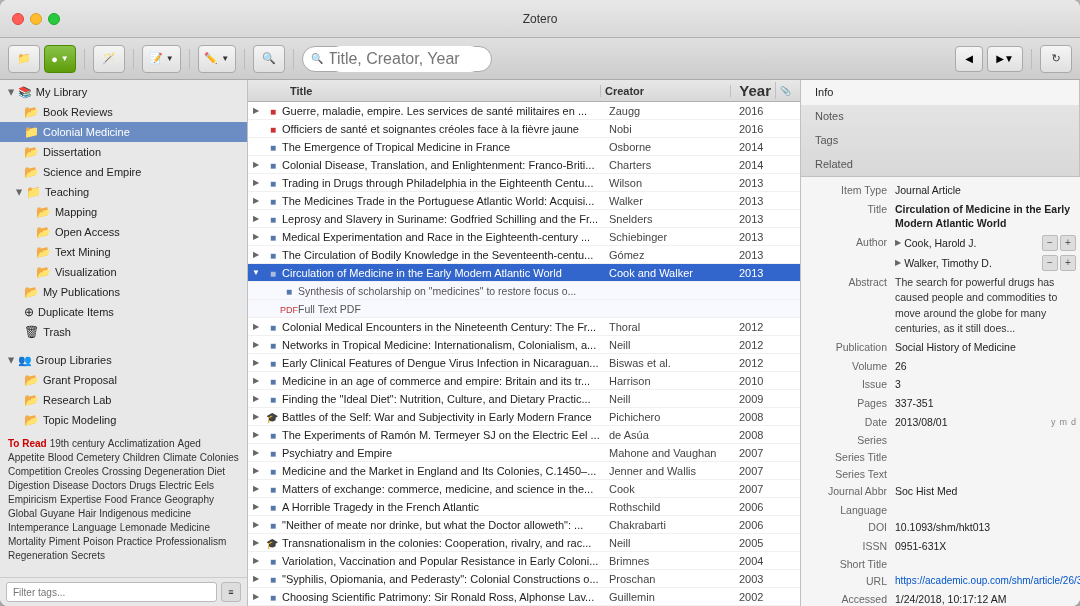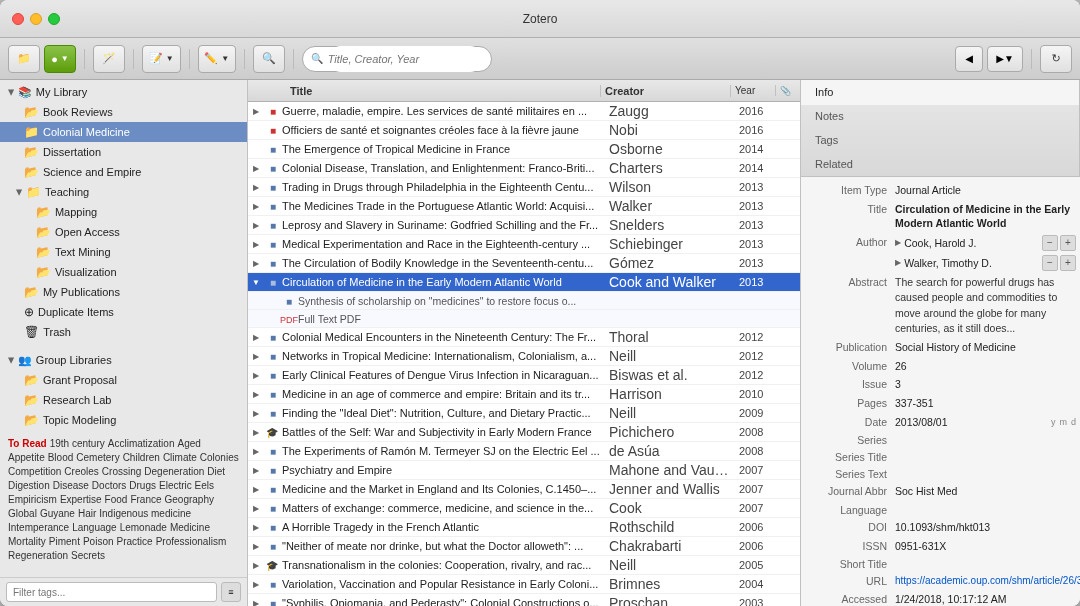--- a/index.html
+++ b/index.html
@@ -46,31 +46,31 @@
     .tag.normal { color: #333; }
 
     .sidebar-search { padding: 4px 6px; border-top: 1px solid #ccc; }
     .sidebar-search input { width: 100%; height: 20px; border: 1px solid #bbb; border-radius: 3px; padding: 0 6px; font-size: 10px; }
 
     
     .content { flex: 1; display: flex; flex-direction: column; overflow: hidden; }
     .list-header { display: flex; align-items: center; background: linear-gradient(180deg, #e8e8e8, #d8d8d8); border-bottom: 1px solid #b0b0b0; height: 22px; padding: 0 4px; }
     .list-col-title { flex: 1; padding: 0 4px; font-size: 11px; font-weight: 600; color: #333; border-right: 1px solid #c0c0c0; }
     .list-col-creator { width: 130px; padding: 0 4px; font-size: 11px; font-weight: 600; color: #333; border-right: 1px solid #c0c0c0; }
-    .list-col-year { width: 45px; padding: 0 4px; font-size: 10px; font-weight: 400; color: #333; border-right: 1px solid #c0c0c0; }
+    .list-col-year { width: 45px; padding: 0 4px; font-size: 15px; font-weight: 700; color: #333; border-right: 1px solid #c0c0c0; text-align: right; }
 
     .list-body { flex: 1; overflow-y: auto; background: white; }
     .list-row { display: flex; align-items: center; min-height: 18px; border-bottom: 1px solid #f0f0f0; padding: 1px 0; cursor: pointer; }
     .list-row.selected { background: #3366cc; color: white; }
     .list-row.selected .row-year { color: white; }
     .list-row.selected .row-creator { color: white; }
     .row-expand { width: 16px; text-align: center; font-size: 8px; color: #666; }
     .row-icon { width: 18px; text-align: center; font-size: 11px; }
     .row-title { flex: 1; font-size: 11px; color: #222; padding-right: 4px; white-space: nowrap; overflow: hidden; text-overflow: ellipsis; }
-    .row-creator { width: 130px; font-size: 14px; color: #444; white-space: nowrap; overflow: hidden; text-overflow: ellipsis; padding: 0 4px; }
+    .row-creator { width: 130px; font-size: 11px; color: #444; white-space: nowrap; overflow: hidden; text-overflow: ellipsis; padding: 0 4px; }
     .row-year { width: 45px; font-size: 11px; color: #444; padding: 0 4px; }
     .row-attach { width: 20px; text-align: center; }
     .list-row.selected .row-title { color: white; }
     .list-row.selected .row-expand { color: white; }
     .list-row.selected .row-icon { color: white; }
 
     .child-row { background: #f8f8ff; }
     .child-row .row-title { color: #555; font-size: 10.5px; }
 
     
@@ -129,21 +129,21 @@
       <span>✏️</span>
       <span style="font-size:8px;">▼</span>
     </div>
     <div class="toolbar-sep"></div>
     <div class="toolbar-btn">
       <span>🔍</span>
     </div>
     <div class="toolbar-sep"></div>
     <div style="display:flex;align-items:center;border:1px solid #aaa;border-radius:13px;background:white;padding:0 8px;height:26px;width:190px;">
       <span style="color:#888;font-size:10px;margin-right:4px;">🔍</span>
-      <input type="text" class="search-box" style="border: none; outline: none; width: 100%; font-size: 11px; padding: 0px; font-style: italic;" placeholder="Title, Creator, Year">
+      <input type="text" class="search-box" style="border: none; outline: none; width: 100%; font-size: 16px; padding: 0px;" placeholder="Title, Creator, Year">
     </div>
     <div class="toolbar-right">
       <div class="arrow-btn">◀</div>
       <div class="arrow-btn" style="width:36px;">▶▼</div>
       <div class="toolbar-sep"></div>
       <div class="toolbar-btn">
         <span>↻</span>
       </div>
     </div>
   </div>

